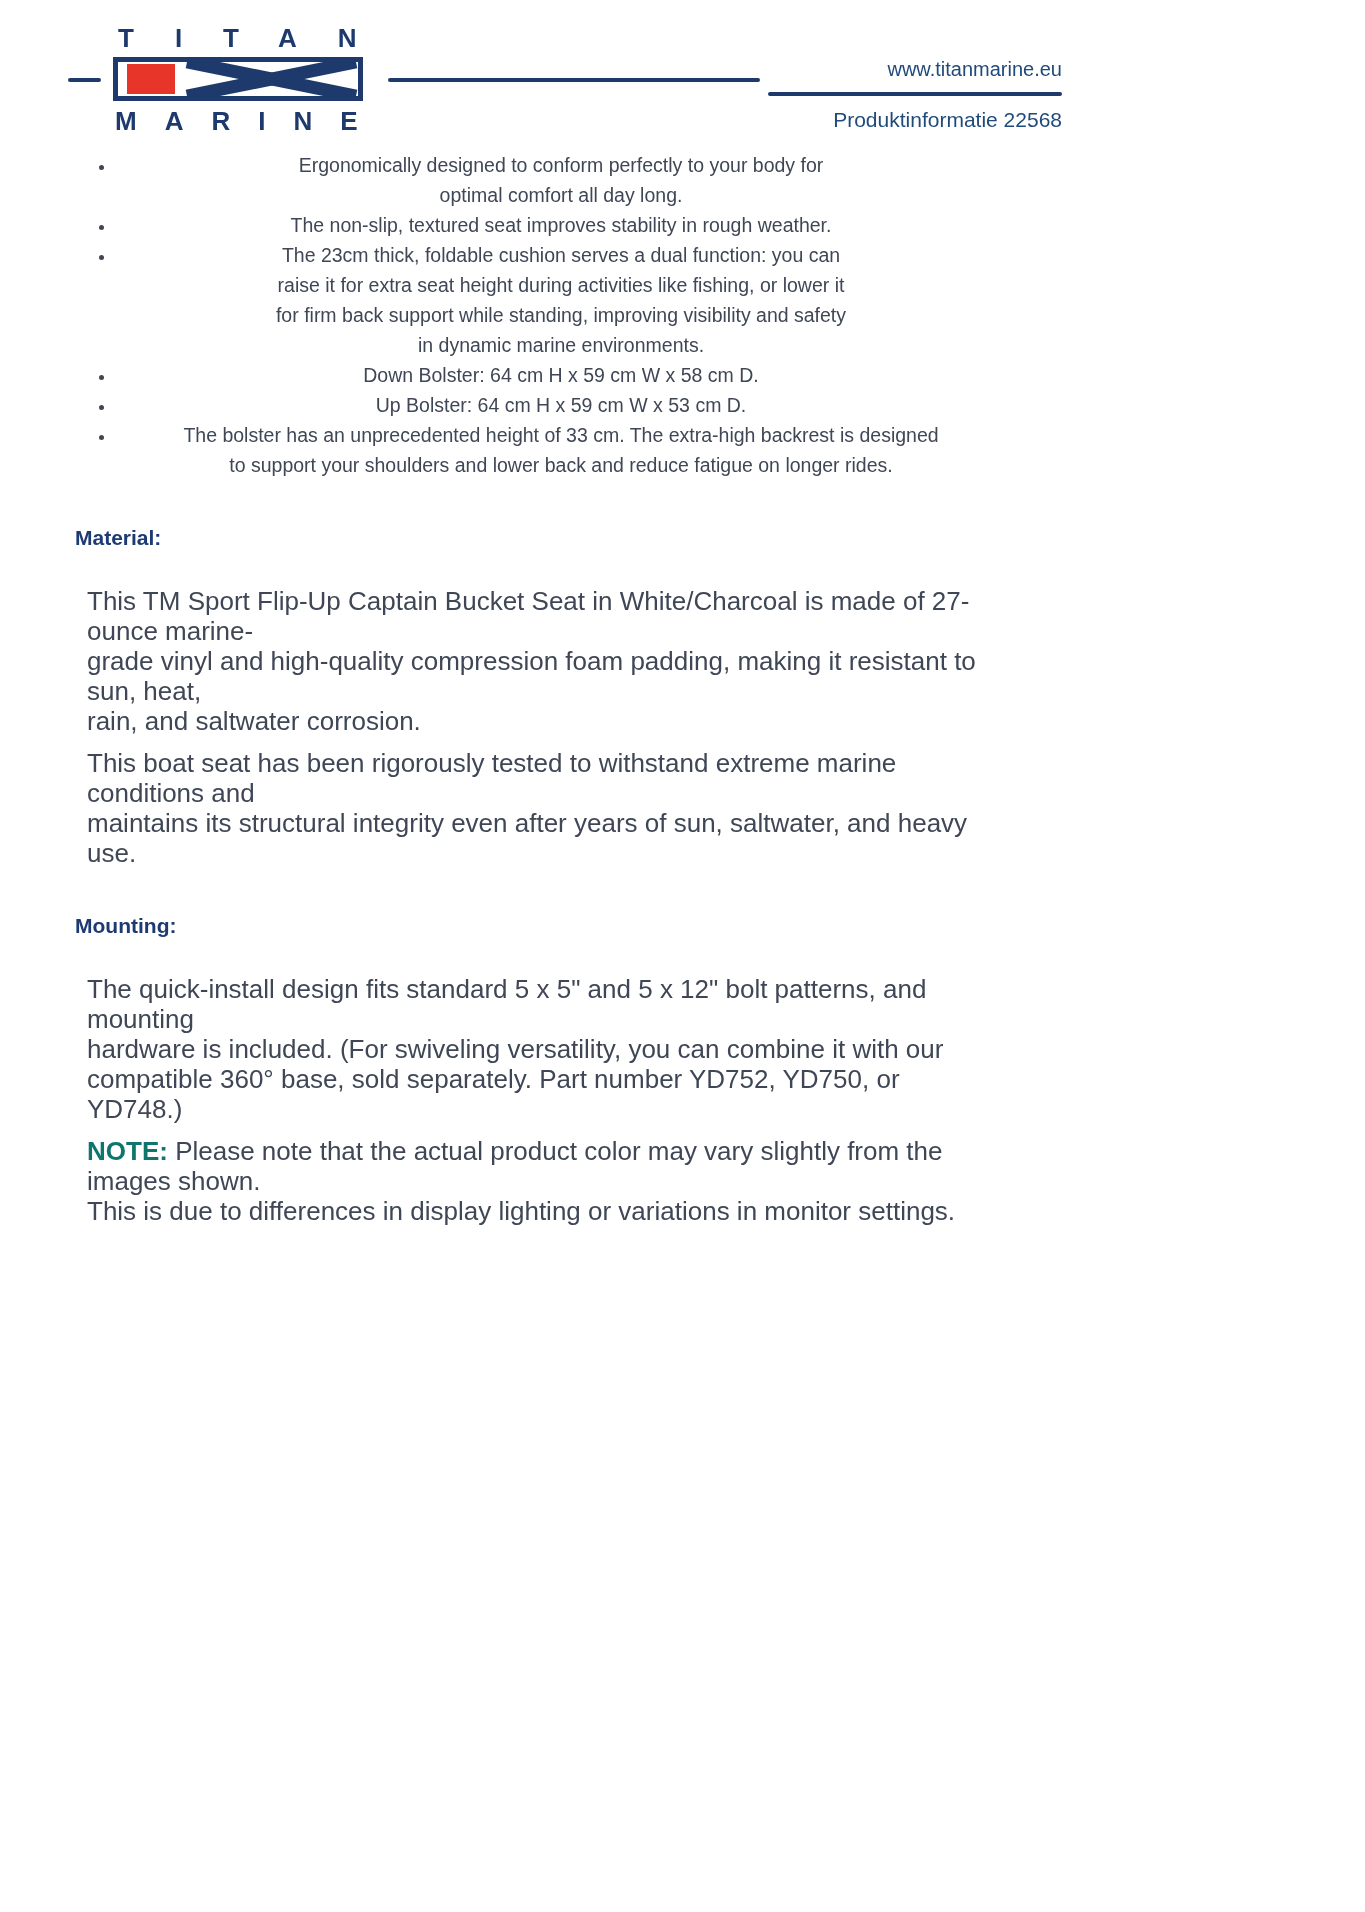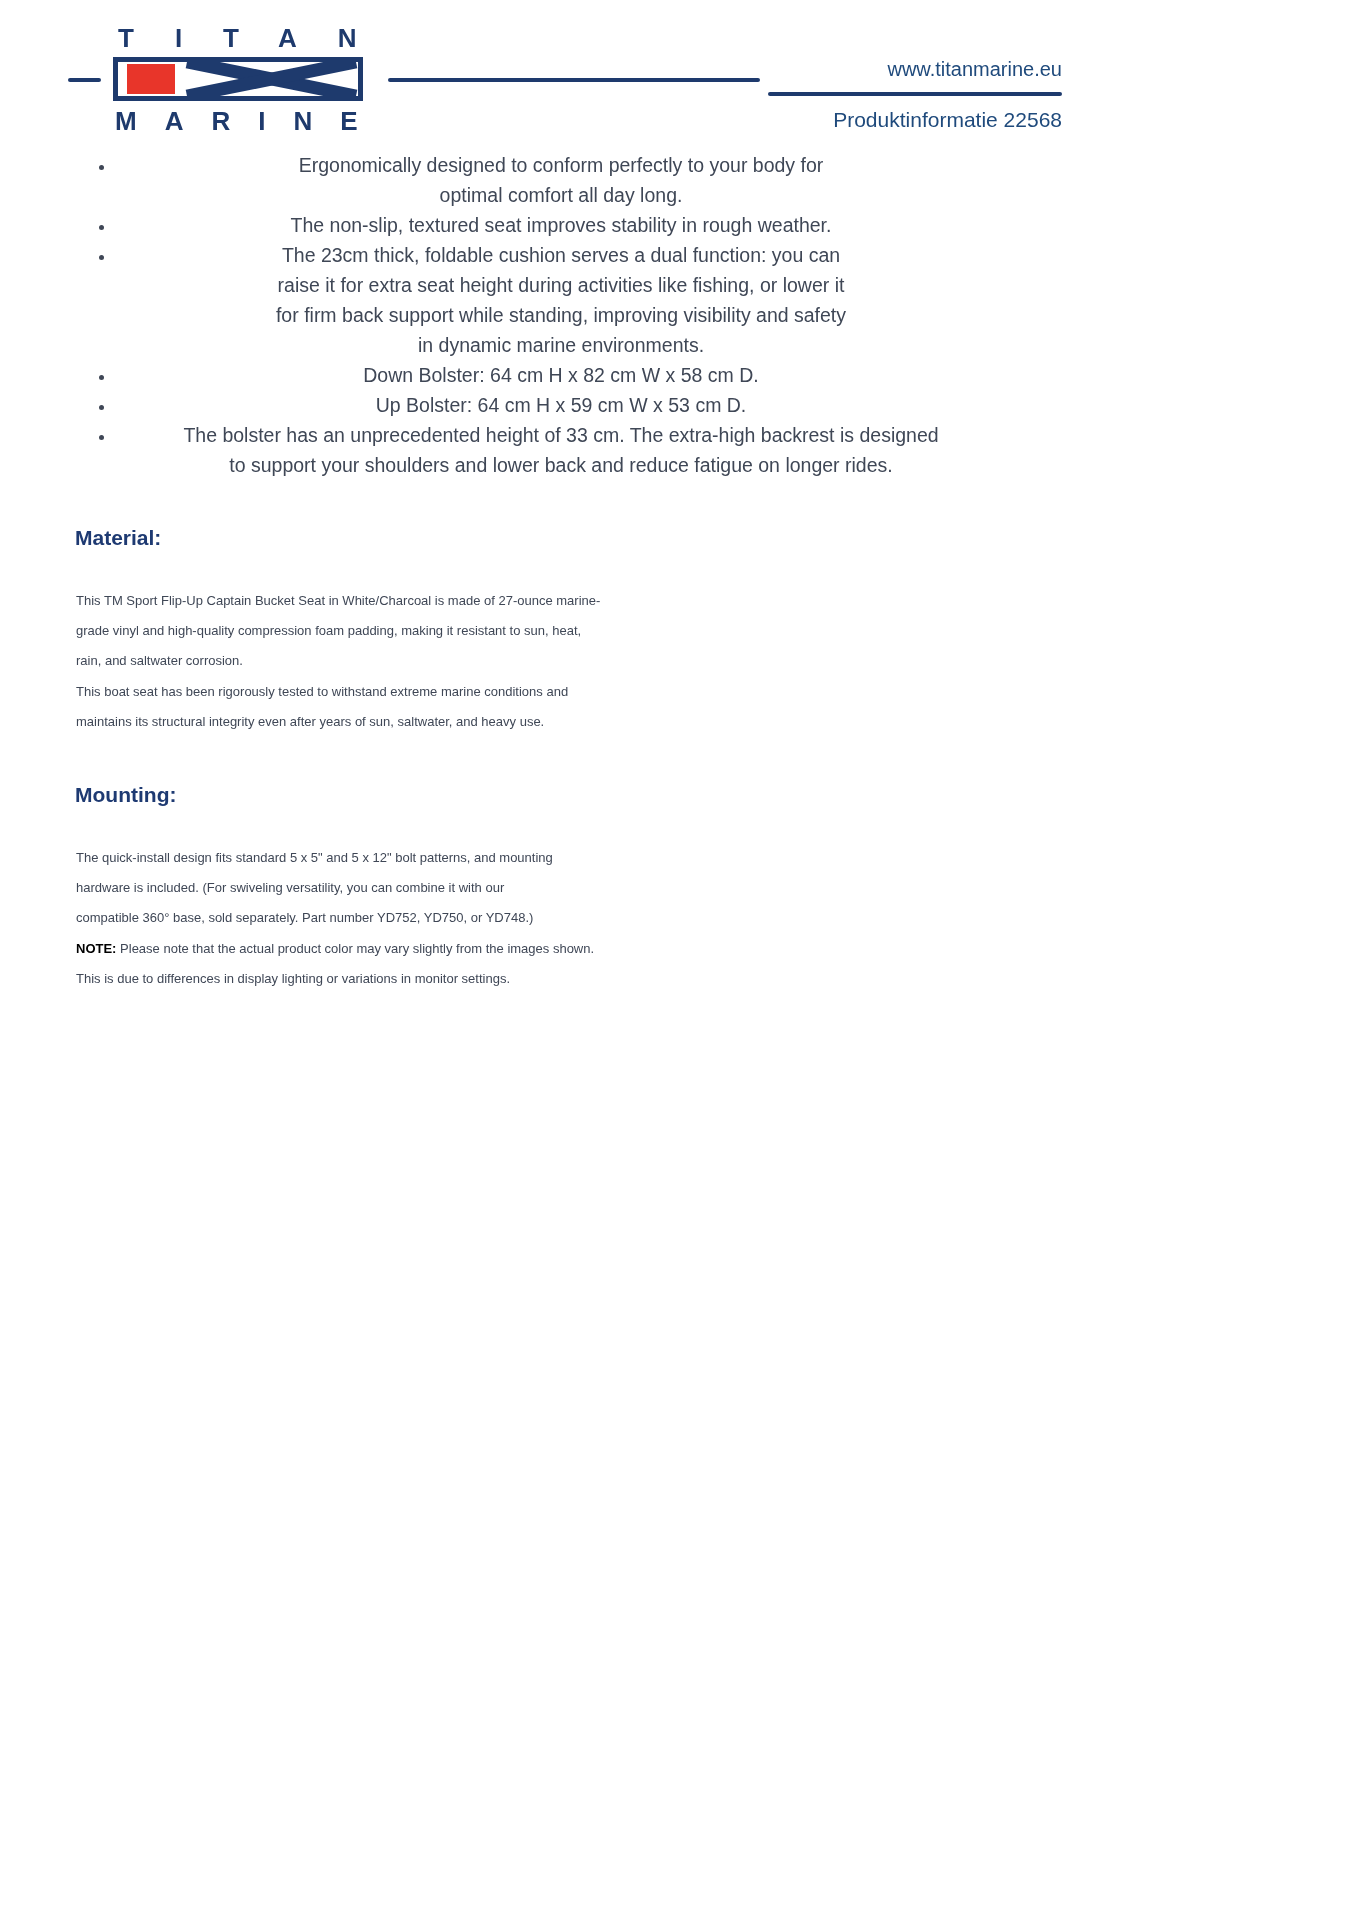--- a/index.html
+++ b/index.html
@@ -57,27 +57,27 @@
     margin: 46px 0 36px 0; line-height: 24px;
   }
   h2.first { margin-top: 26px; }
   ul { margin: 0; padding-left: 40px; text-align: center; }
   li {
     font-size: 19.5px; line-height: 30px; color: #3f4756;
     white-space: pre-line; padding-left: 2px;
   }
   li::marker { color: #3f4756; font-size: 16px; }
   p.body-text {
-    margin: 1px; font-size: 13px; line-height: 30px; color: #3f4756;
+    margin: 12px; font-size: 26px; line-height: 30px; color: #3f4756;
     white-space: pre-line;
   }
   .note {
     margin-top: 238px;
   }
-  .note-label { color: #000000; font-weight: bold; }
+  .note-label { color: #0f766e; font-weight: bold; }
 </style>
 </head>
 <body>
 
 <div class="page">
 
   <div class="header">
     <div class="dash"></div>
 
     <div class="logo">
@@ -109,21 +109,21 @@
       <li>Ergonomically designed to conform perfectly to your body for
 optimal comfort all day long.</li>
       <li>The non-slip, textured seat improves stability in rough weather.</li>
       <li>The 23cm thick, foldable cushion serves a dual function: you can
 raise it for extra seat height during activities like fishing, or lower it
 for firm back support while standing, improving visibility and safety
 in dynamic marine environments.</li>
     </ul>
 
     <ul>
-      <li>Down Bolster: 64 cm H x 82 cm W x 58 cm D.</li>
+      <li>Down Bolster: 64 cm H x 59 cm W x 58 cm D.</li>
       <li>Up Bolster: 64 cm H x 59 cm W x 53 cm D.</li>
       <li>The bolster has an unprecedented height of 33 cm. The extra-high backrest is designed
 to support your shoulders and lower back and reduce fatigue on longer rides.</li>
     </ul>
 
     <h2>Material:</h2>
     <p class="body-text">This TM Sport Flip-Up Captain Bucket Seat in White/Charcoal is made of 27-ounce marine-
 grade vinyl and high-quality compression foam padding, making it resistant to sun, heat,
 rain, and saltwater corrosion.</p>
     <p class="body-text">This boat seat has been rigorously tested to withstand extreme marine conditions and

